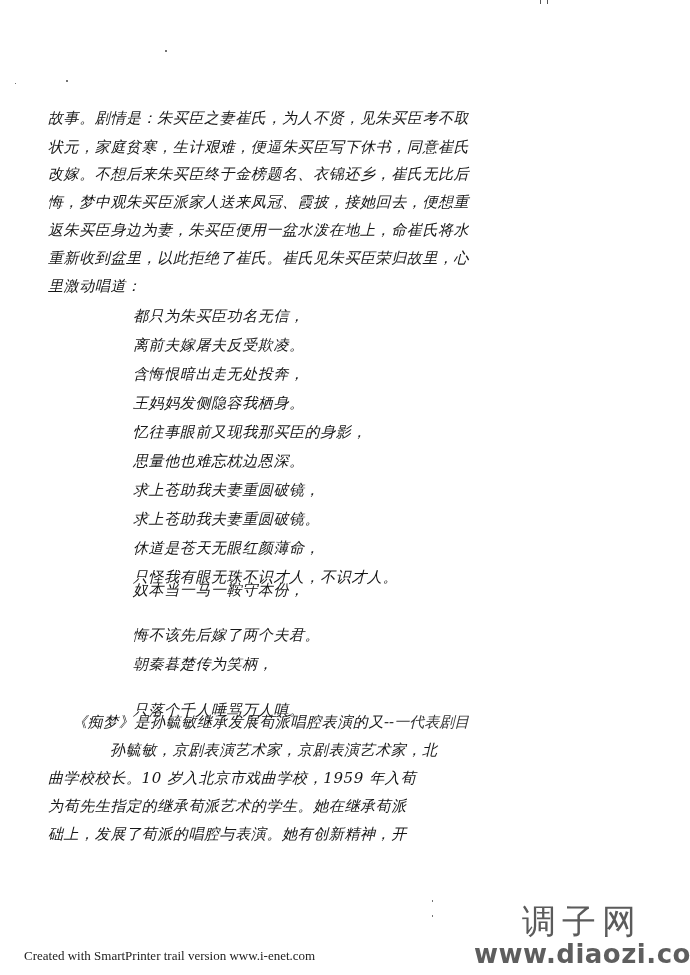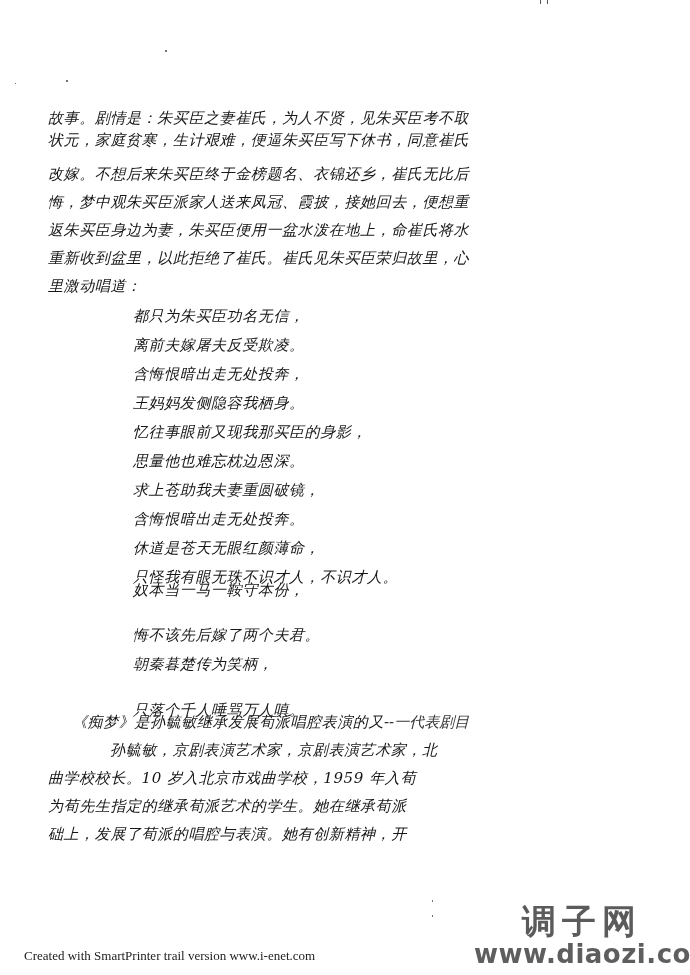--- a/index.html
+++ b/index.html
@@ -19,56 +19,56 @@
     .verse { left: 133px; }
     .clip { position: absolute; left: 0; top: 700px; width: 522px; height: 200px; overflow: hidden; }
     .clip .line { position: absolute; }
     .cut-tail { color: #333; letter-spacing: 0px; }
     .footer-credit {
       position: absolute; left: 24px; top: 948px; font-family: Liberation Serif, serif;
       font-size: 13px; color: #222;
     }
     .wm-title {
       position: absolute; left: 522px; top: 899px; font-family: "DejaVu Sans", "Liberation Sans", sans-serif;
-      font-size: 34px; font-weight: bold; color: #5b5b5b; letter-spacing: 6px;
+      font-size: 34px; font-weight: normal; color: #5b5b5b; letter-spacing: 6px;
     }
     .wm-url {
       position: absolute; left: 474px; top: 939px; font-family: "DejaVu Sans", "Liberation Sans", sans-serif;
       font-size: 26px; font-weight: bold; color: #5e5e5e; letter-spacing: 0.5px;
     }
   </style>
 </head>
 <body>
 
 <div class="page">
 
   <div class="corner-mark"></div>
   <div class="speck" style="left:165px;top:50px;"></div>
   <div class="speck" style="left:66px;top:80px;"></div>
   <div class="speck" style="left:15px;top:83px;width:1px;height:1px;"></div>
 
   <div>
     <div class="line prose" style="top:107px;">故事。剧情是：朱买臣之妻崔氏，为人不贤，见朱买臣考不取</div>
-    <div class="line prose" style="top:129px;">状元，家庭贫寒，生计艰难，便逼朱买臣写下休书，同意崔氏</div>
+    <div class="line prose" style="top:136px;">状元，家庭贫寒，生计艰难，便逼朱买臣写下休书，同意崔氏</div>
     <div class="line prose" style="top:163px;">改嫁。不想后来朱买臣终于金榜题名、衣锦还乡，崔氏无比后</div>
     <div class="line prose" style="top:191px;">悔，梦中观朱买臣派家人送来凤冠、霞披，接她回去，便想重</div>
     <div class="line prose" style="top:219px;">返朱买臣身边为妻，朱买臣便用一盆水泼在地上，命崔氏将水</div>
     <div class="line prose" style="top:247px;">重新收到盆里，以此拒绝了崔氏。崔氏见朱买臣荣归故里，心</div>
     <div class="line prose" style="top:275px;">里激动唱道：</div>
   </div>
 
   <div>
     <div class="line verse" style="top:305px;">都只为朱买臣功名无信，</div>
     <div class="line verse" style="top:334px;">离前夫嫁屠夫反受欺凌。</div>
     <div class="line verse" style="top:363px;">含悔恨暗出走无处投奔，</div>
     <div class="line verse" style="top:392px;">王妈妈发侧隐容我栖身。</div>
     <div class="line verse" style="top:421px;">忆往事眼前又现我那买臣的身影，</div>
     <div class="line verse" style="top:450px;">思量他也难忘枕边恩深。</div>
     <div class="line verse" style="top:479px;">求上苍助我夫妻重圆破镜，</div>
-    <div class="line verse" style="top:508px;">含悔恨暗出走无处投奔。</div>
+    <div class="line verse" style="top:508px;">求上苍助我夫妻重圆破镜。</div>
     <div class="line verse" style="top:537px;">休道是苍天无眼红颜薄命，</div>
     <div class="line verse" style="top:566px;text-align:right;">只怪我有眼无珠不识才人，不识才人。</div>
     <div class="line verse" style="top:579px;">奴本当一马一鞍守本份，</div>
     <div class="line verse" style="top:624px;">悔不该先后嫁了两个夫君。</div>
     <div class="line verse" style="top:653px;">朝秦暮楚传为笑柄，</div>
     <div class="line verse" style="top:682px;margin-top:17px;">只落个千人唾骂万人嗔。</div>
   </div>
 
   <div>
     <div class="line" style="top:711px;left:72px;">

